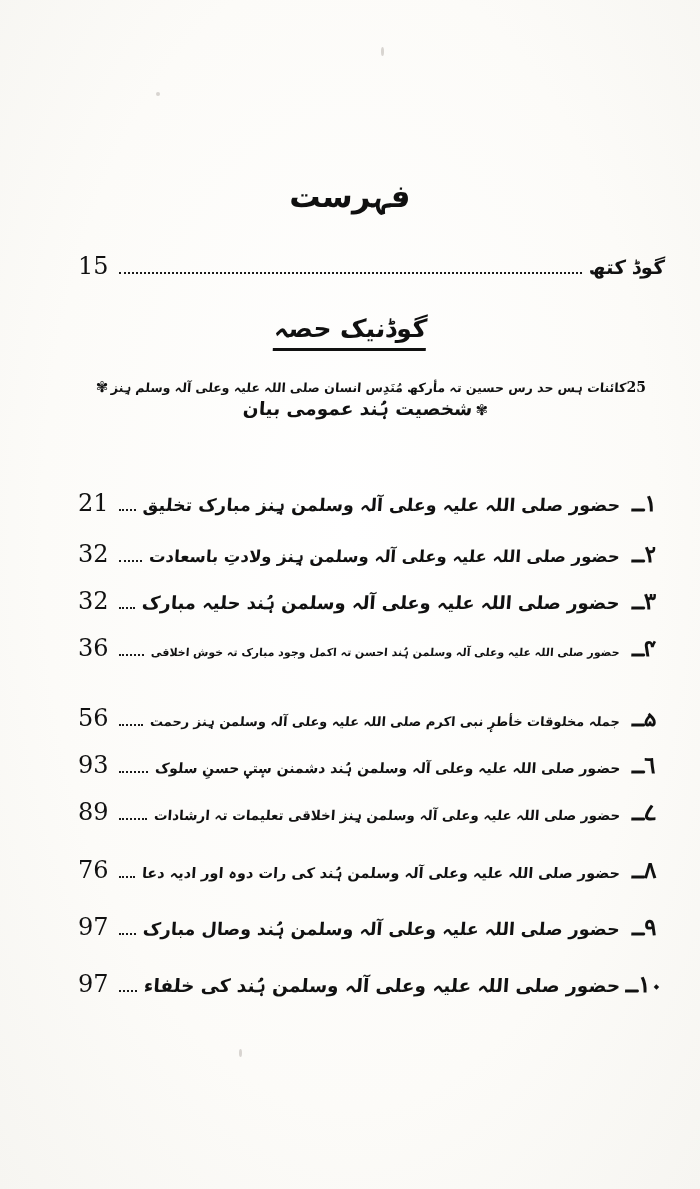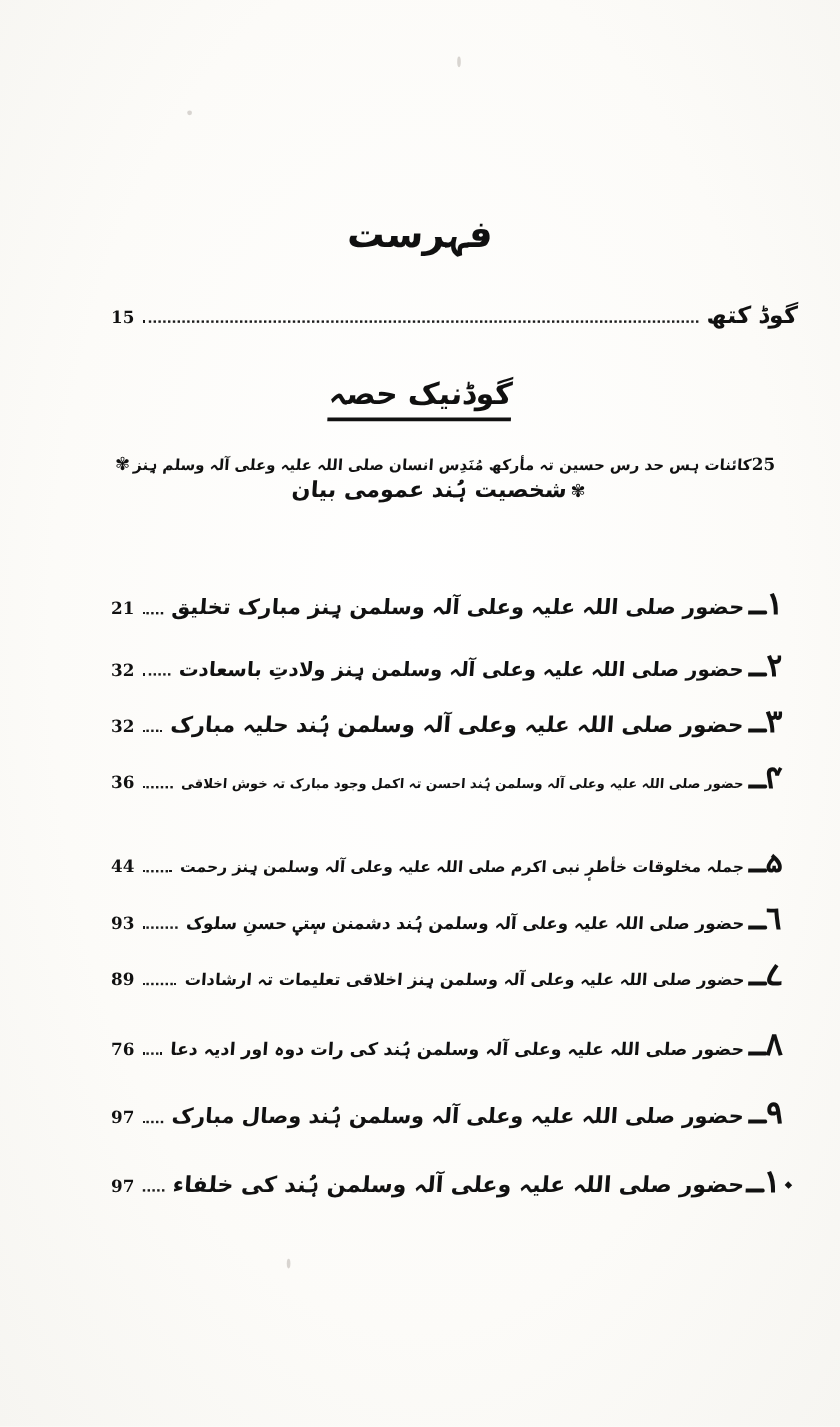--- a/index.html
+++ b/index.html
@@ -62,25 +62,25 @@
     right: 36px;
     display: flex;
     flex-direction: row;
     align-items: baseline;
     direction: rtl;
   }
 
   .entry-num {
     flex: 0 0 auto;
     font-family: "DejaVu Serif", serif;
-    font-size: 24px;
+    font-size: 21px;
     font-weight: 600;
     color: #111;
     width: 40px;
-    text-align: left;
+    text-align: center;
     letter-spacing: 0px;
     padding-left: 4px;
     white-space: nowrap;
   }
 
   .entry-title {
     flex: 0 0 auto;
     font-size: 19.5px;
     font-weight: 600;
     color: #111;
@@ -94,25 +94,25 @@
     flex: 1 1 auto;
     border-bottom: 2.5px dotted #1a1a1a;
     margin: 0 7px 7px 7px;
     min-width: 14px;
     height: 0;
   }
 
   .page-num {
     flex: 0 0 auto;
     font-family: "DejaVu Serif", serif;
-    font-size: 14px;
-    font-weight: 700;
+    font-size: 24px;
+    font-weight: 400;
     color: #111;
     direction: ltr;
-    text-align: right;
+    text-align: left;
     min-width: 34px;
     white-space: nowrap;
   }
 
   
   .preface-row .entry-num { width: 0; padding: 0; }
 
   
   .part-heading {
     position: absolute;
@@ -224,21 +224,21 @@
       <div class="toc-row" style="top: 634px;">
         <span class="entry-num">۴ـ</span>
         <span class="entry-title" style="font-size: 11px;">حضور صلی اللہ علیہ وعلی آلہ وسلمن ہُند احسن تہ اکمل وجود مبارک تہ خوش اخلاقی</span>
         <span class="leader"></span>
         <span class="page-num">36</span>
       </div>
       <div class="toc-row" style="top: 704px;">
         <span class="entry-num">۵ـ</span>
         <span class="entry-title" style="font-size: 13px;">جملہ مخلوقات خأطرٕ نبی اکرم صلی اللہ علیہ وعلی آلہ وسلمن ہِنز رحمت</span>
         <span class="leader"></span>
-        <span class="page-num">44</span>
+        <span class="page-num">56</span>
       </div>
       <div class="toc-row" style="top: 751px;">
         <span class="entry-num">۶ـ</span>
         <span class="entry-title" style="font-size: 14px;">حضور صلی اللہ علیہ وعلی آلہ وسلمن ہُند دشمنن سٕتؠ حسنِ سلوک</span>
         <span class="leader"></span>
         <span class="page-num">93</span>
       </div>
       <div class="toc-row" style="top: 798px;">
         <span class="entry-num">۷ـ</span>
         <span class="entry-title" style="font-size: 13.5px;">حضور صلی اللہ علیہ وعلی آلہ وسلمن ہِنز اخلاقی تعلیمات تہ ارشادات</span>

